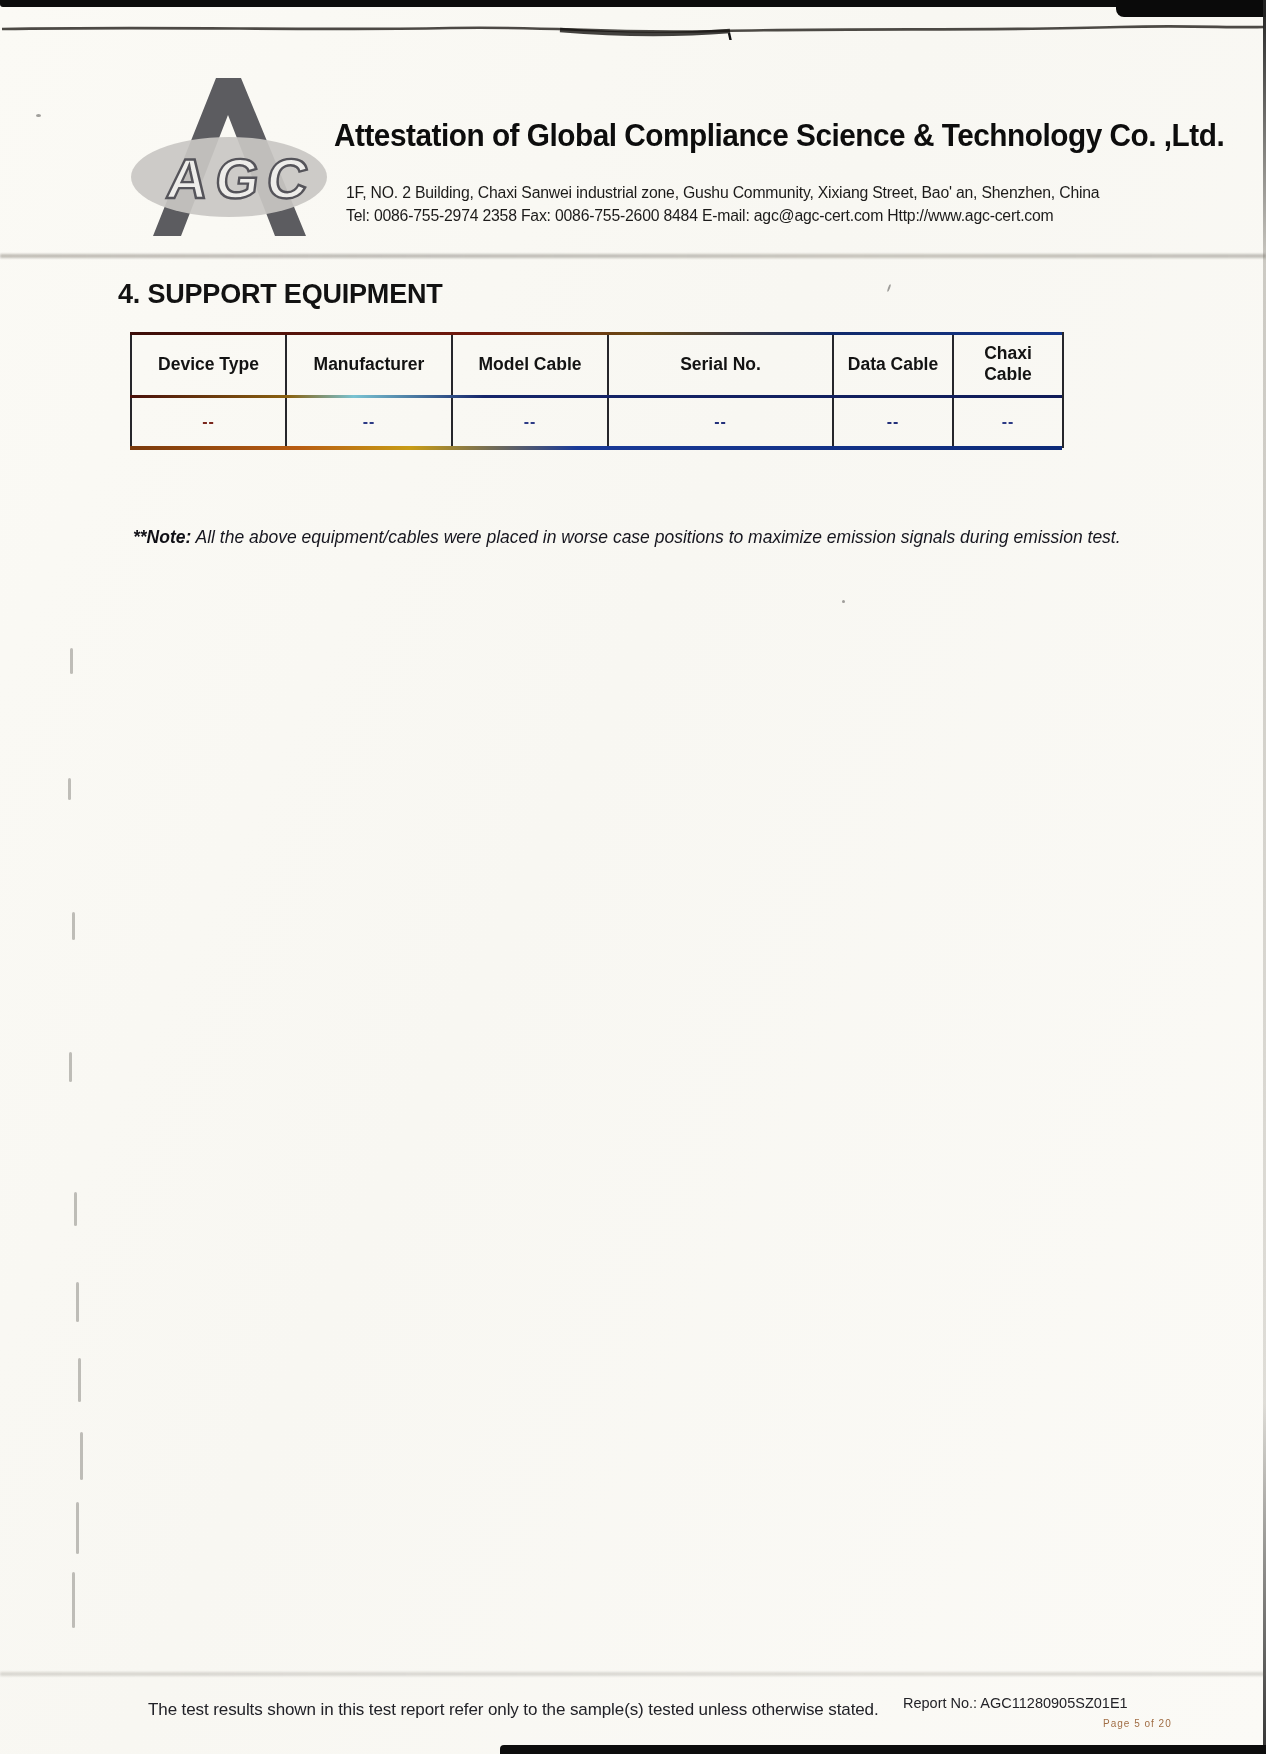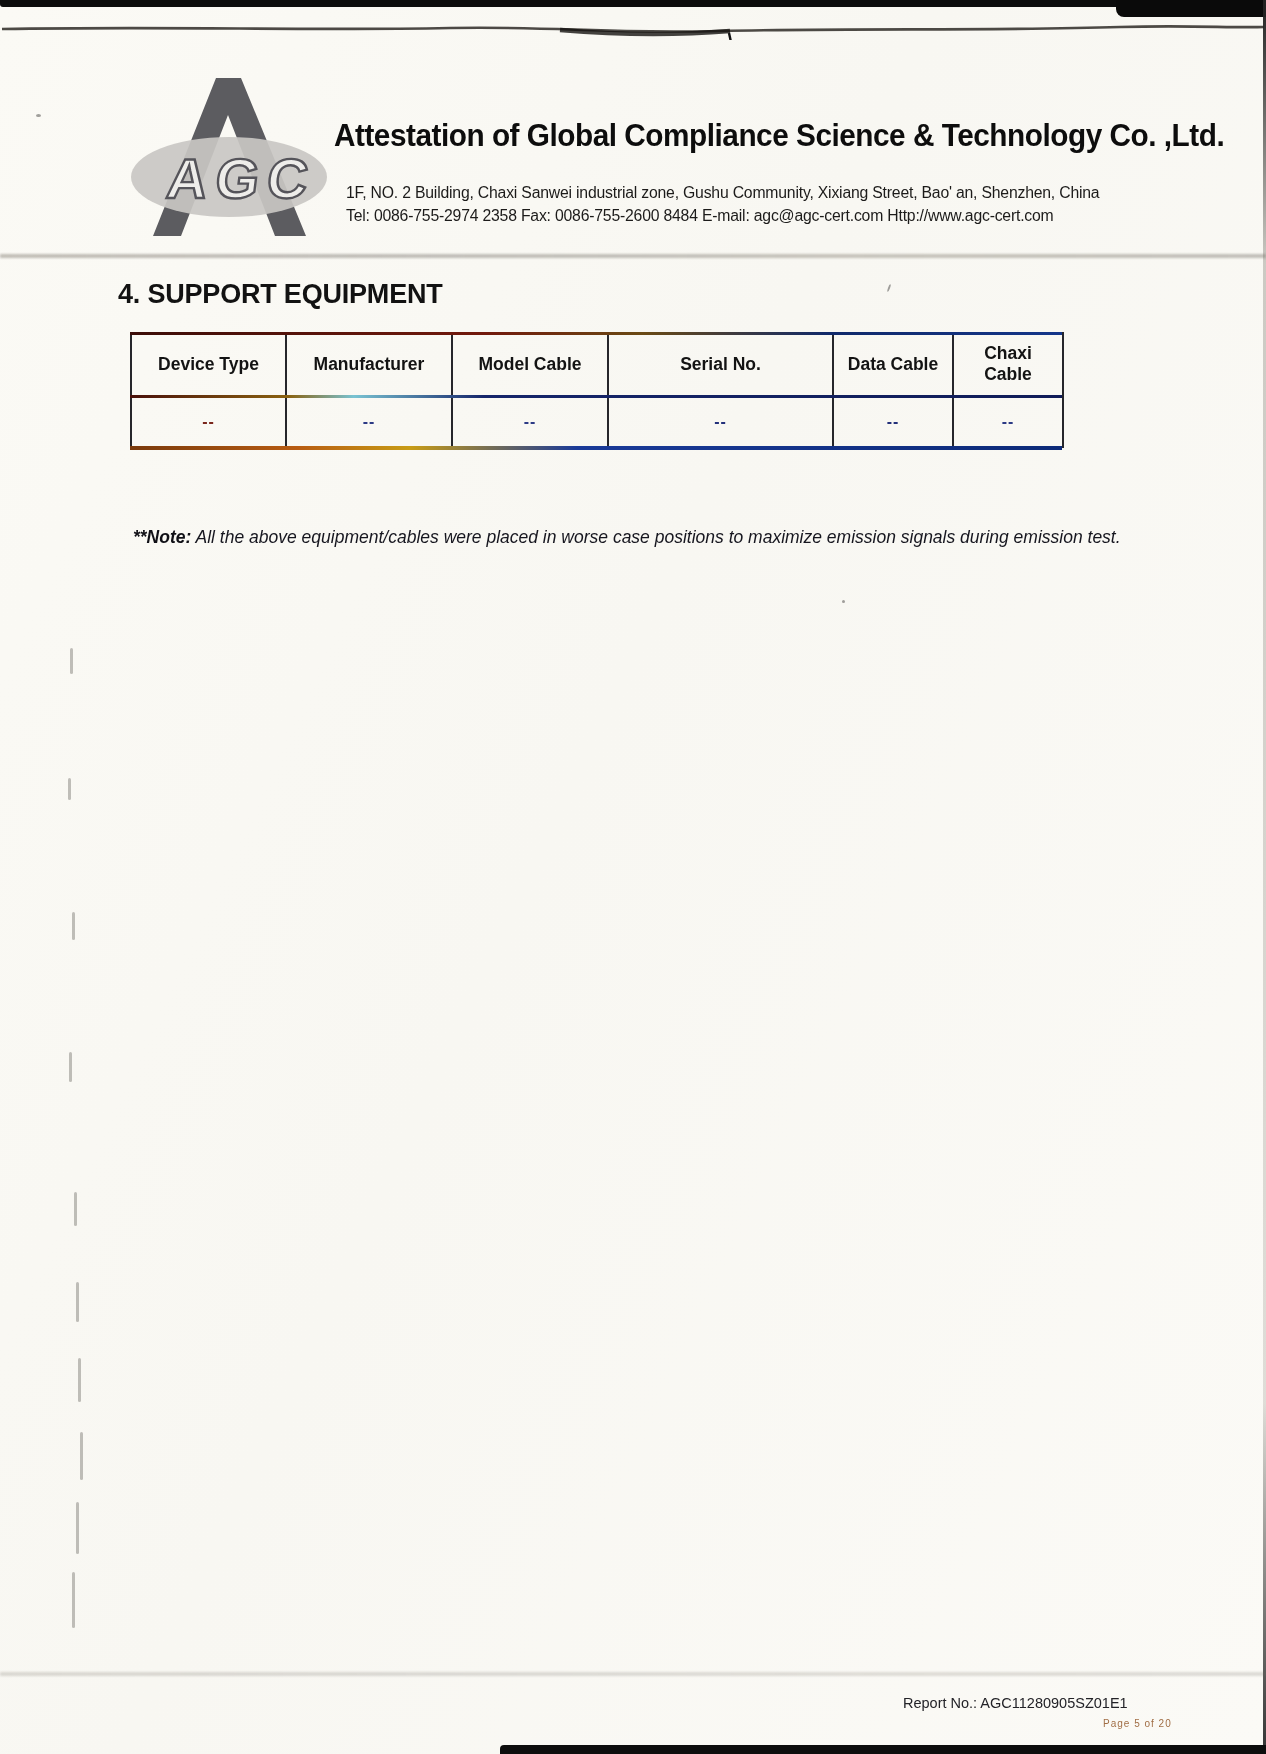--- a/index.html
+++ b/index.html
@@ -156,16 +156,17 @@
       </tbody>
     </table>
     <div class="b-top"></div>
     <div class="b-sep"></div>
     <div class="b-bot"></div>
   </div>
 
   <div class="note-block"><span class="note-label">**Note:</span><span> All the above equipment/cables were placed in worse case positions to maximize emission signals during emission test.</span></div>
 
 
+  <div class="footer-disclaimer">The test results shown in this test report refer only to the sample(s) tested unless otherwise stated.</div>
   <div class="footer-report-no">Report No.: AGC11280905SZ01E1</div>
   <div class="footer-page-no">Page 5 of 20</div>
 
 </div>
 
 </body></html>

